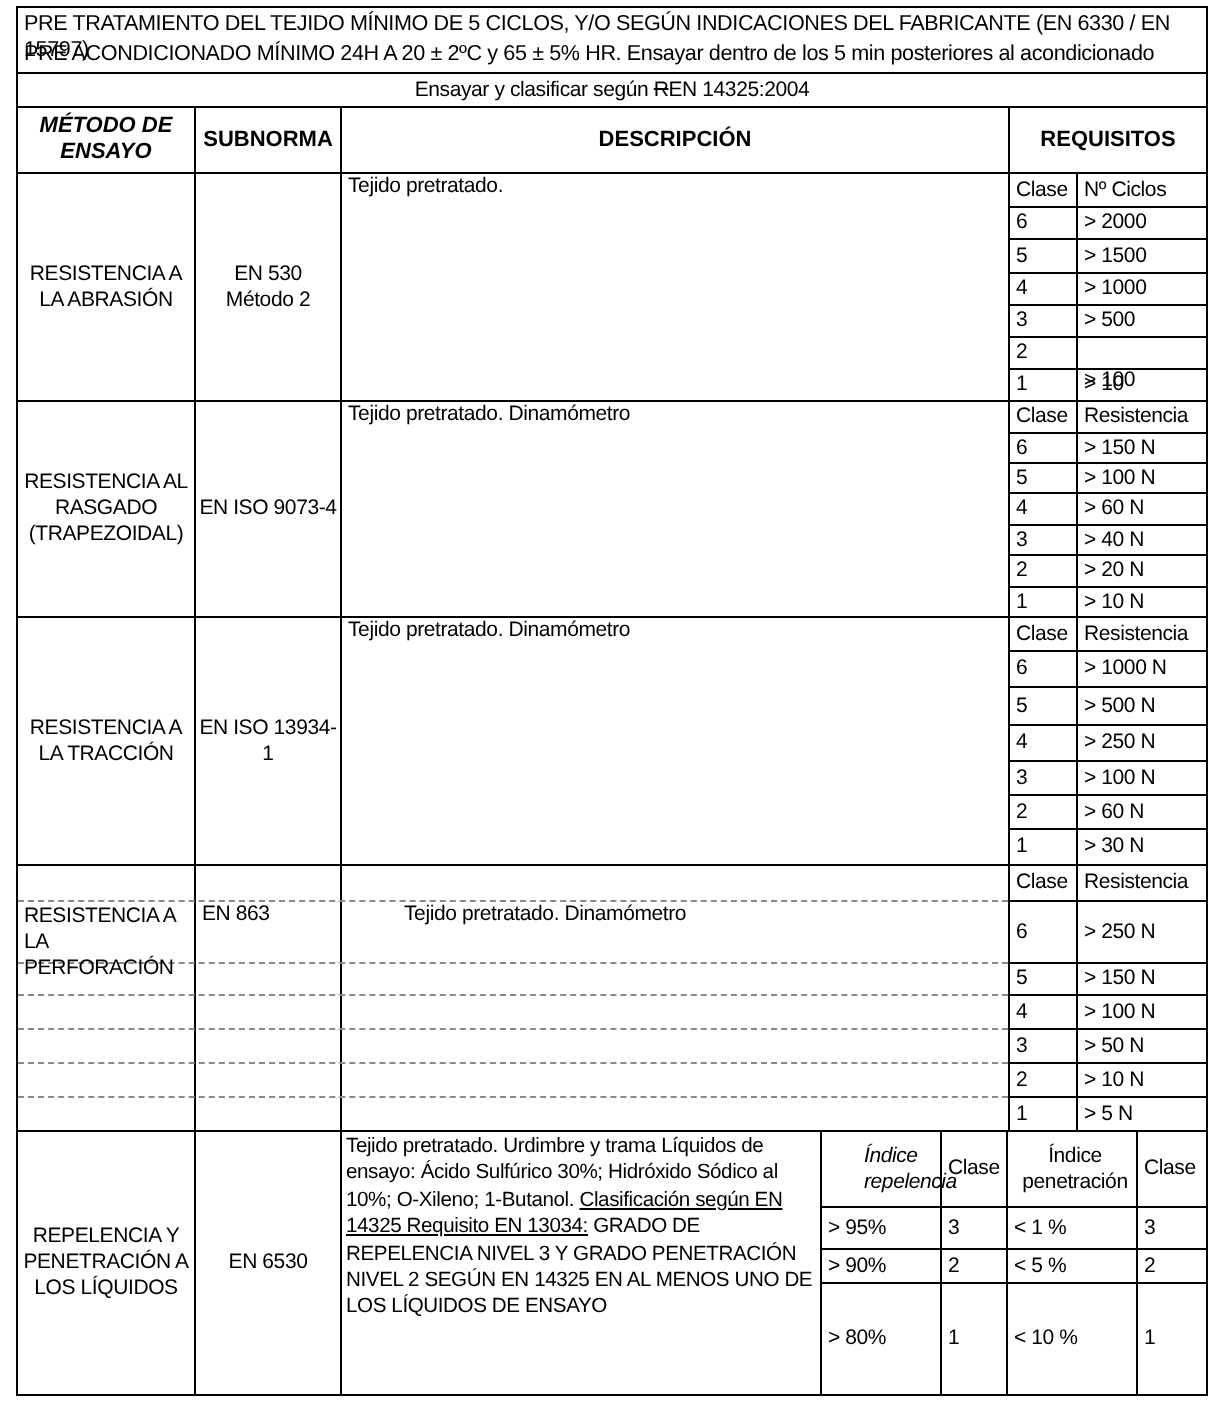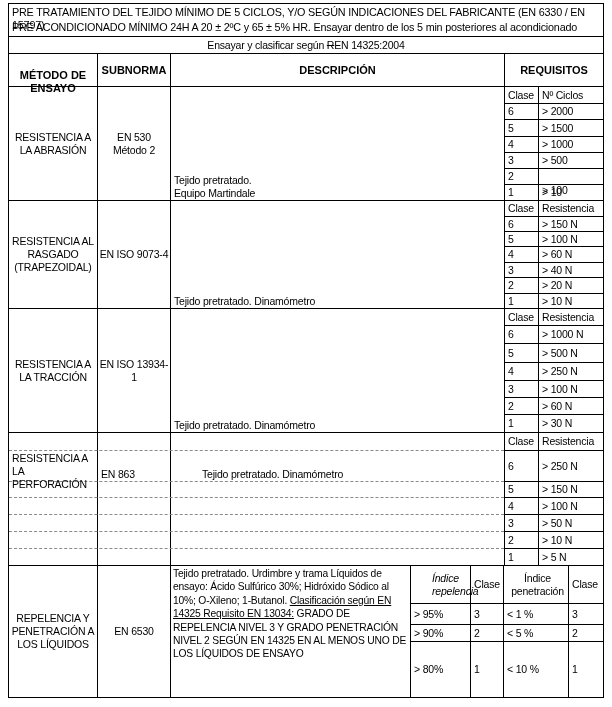--- a/index.html
+++ b/index.html
@@ -4,21 +4,21 @@
 <style>
   html,body{margin:0;padding:0;background:#fff;}
   body{width:612px;height:707px;position:relative;font-family:"Liberation Sans",sans-serif;color:#000;overflow:hidden;}
   .abs{position:absolute;box-sizing:border-box;}
   .t{font-size:10.5px;line-height:13px;letter-spacing:-0.2px;}
   .hb{font-weight:bold;font-size:11px;line-height:13px;}
   .hl{position:absolute;height:0;border-top:1px solid #000;}
   .vl{position:absolute;width:0;border-left:1px solid #000;}
   .dl{position:absolute;height:0;border-top:1px dashed #8a8a8a;}
   .center{display:flex;align-items:center;justify-content:center;text-align:center;}
-  .left{display:flex;align-items:flex-end;}
+  .left{display:flex;align-items:flex-start;}
   .req{position:absolute;font-size:10.5px;line-height:13px;padding-left:3px;display:flex;align-items:center;box-sizing:border-box;letter-spacing:-0.2px;}
   u{text-decoration:underline;}
   s{text-decoration:line-through;}
 </style>
 </head>
 <body>
 
 <div class="hl" style="left:8px;top:3px;width:596px;"></div>
 <div class="hl" style="left:8px;top:36px;width:596px;"></div>
 <div class="hl" style="left:8px;top:53px;width:596px;"></div>
@@ -34,32 +34,31 @@
 
 <div class="vl" style="left:97px;top:53px;height:644px;"></div>
 <div class="vl" style="left:170px;top:53px;height:644px;"></div>
 <div class="vl" style="left:504px;top:53px;height:512px;"></div>
 <div class="vl" style="left:538px;top:86px;height:479px;"></div>
 
 <div class="abs t" style="left:12px;top:6px;width:590px;font-size:10.8px;">PRE TRATAMIENTO DEL TEJIDO MÍNIMO DE 5 CICLOS, Y/O SEGÚN INDICACIONES DEL FABRICANTE (EN 6330 / EN 15797)</div>
 <div class="abs t" style="left:12px;top:21px;width:590px;font-size:10.8px;">PRE ACONDICIONADO MÍNIMO 24H A 20 ± 2ºC y 65 ± 5% HR. Ensayar dentro de los 5 min posteriores al acondicionado</div>
 <div class="abs t" style="left:8px;top:39px;width:596px;text-align:center;"><span>Ensayar y clasificar según </span><s>R</s><span>EN 14325:2004</span></div>
 
-<div class="abs hb center" style="left:9px;top:66px;width:88px;height:32px;">MÉTODO DE ENSAYO</div>
+<div class="abs hb center" style="left:9px;top:54px;width:88px;height:32px;font-style:italic;">MÉTODO DE ENSAYO</div>
 <div class="abs hb center" style="left:98px;top:54px;width:72px;height:32px;">SUBNORMA</div>
 <div class="abs hb center" style="left:171px;top:54px;width:333px;height:32px;">DESCRIPCIÓN</div>
 <div class="abs hb center" style="left:505px;top:54px;width:98px;height:32px;">REQUISITOS</div>
 
 <div class="abs t center" style="left:9px;top:87px;width:88px;height:113px;">RESISTENCIA A LA ABRASIÓN</div>
 <div class="abs t center" style="left:98px;top:87px;width:72px;height:113px;white-space:pre-line;">EN 530
 Método 2</div>
 <div class="abs t left" style="left:174px;top:87px;width:328px;height:113px;">
   <div>
     <div>Tejido pretratado.</div>
-    <div>Equipo Martindale</div>
   </div>
 </div>
 <div id="req0">
     <div class="hl" style="left: 504px; top: 103px; width: 100px;"></div>
     <div class="hl" style="left: 504px; top: 119px; width: 100px;"></div>
     <div class="hl" style="left: 504px; top: 136px; width: 100px;"></div>
     <div class="hl" style="left: 504px; top: 152px; width: 100px;"></div>
     <div class="hl" style="left: 504px; top: 168px; width: 100px;"></div>
     <div class="hl" style="left: 504px; top: 184px; width: 100px;"></div>
     <div class="req" style="left: 505px; top: 87px; width: 33px; height: 16px;">Clase</div>

